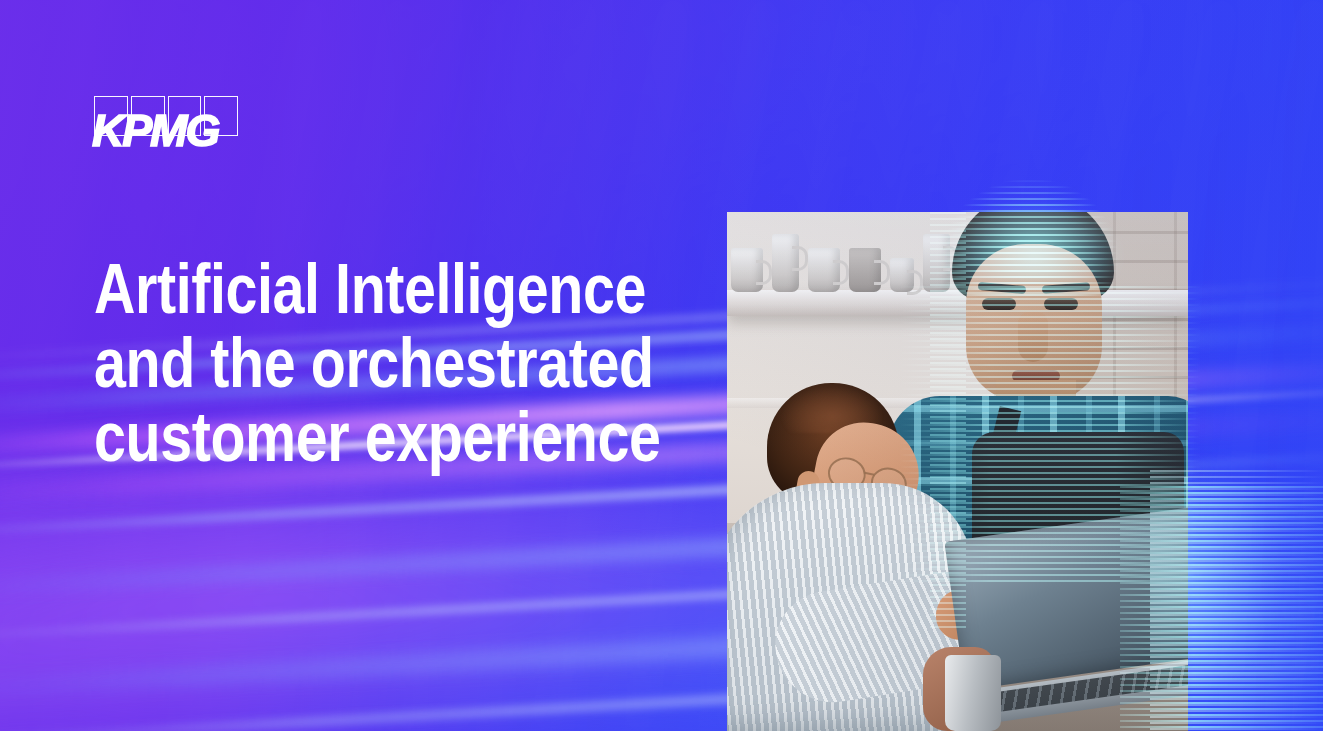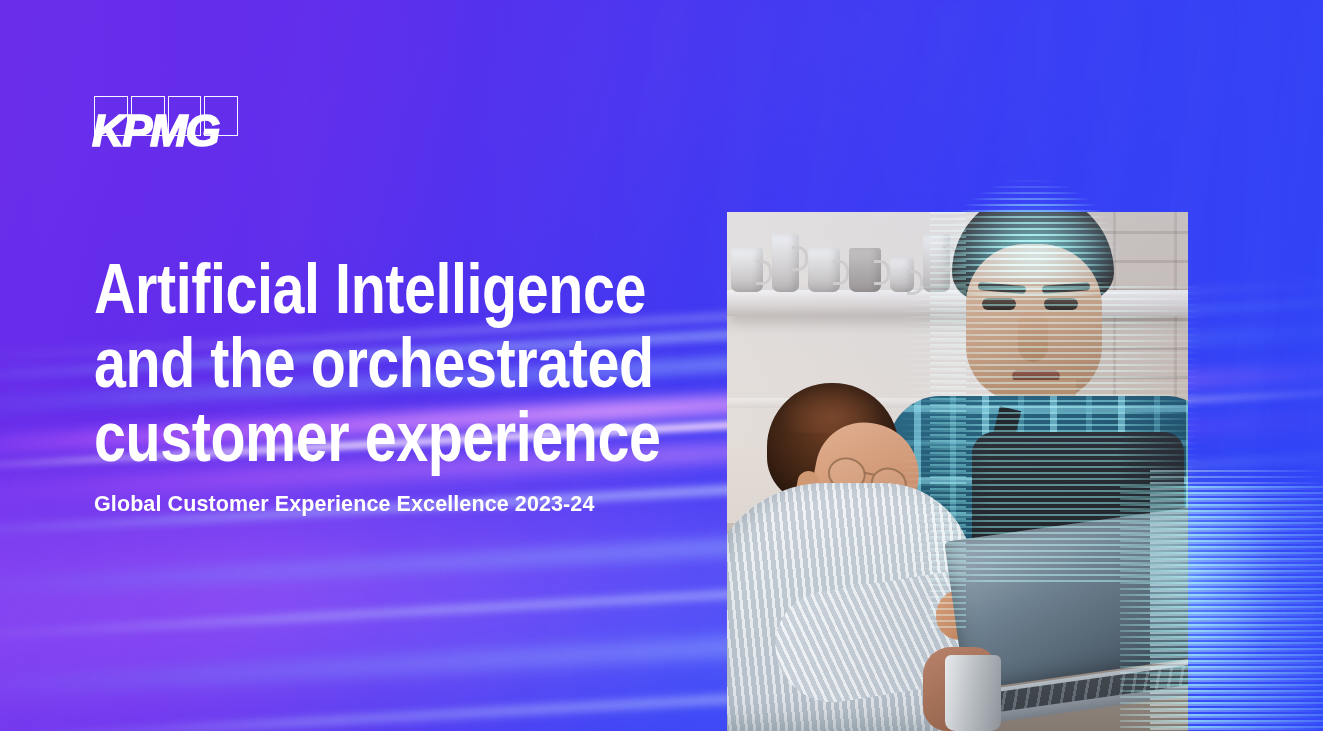--- a/index.html
+++ b/index.html
@@ -530,21 +530,20 @@
     </div>
     <div class="logo-word">KPMG</div>
   </div>
 
   <div class="copy">
     <div class="headline">
       <span class="ln">Artificial Intelligence</span>
       <span class="ln">and the orchestrated</span>
       <span class="ln">customer experience</span>
     </div>
-    <div class="subtitle">Global Customer Experience Excellence 2023-24</div>
   </div>
 
   <div class="photo">
     <div class="photo-inner">
 
       <div class="wall"></div>
       <div class="brick"></div>
 
       <div class="shelf"></div>
       <div class="shelf2"></div>

